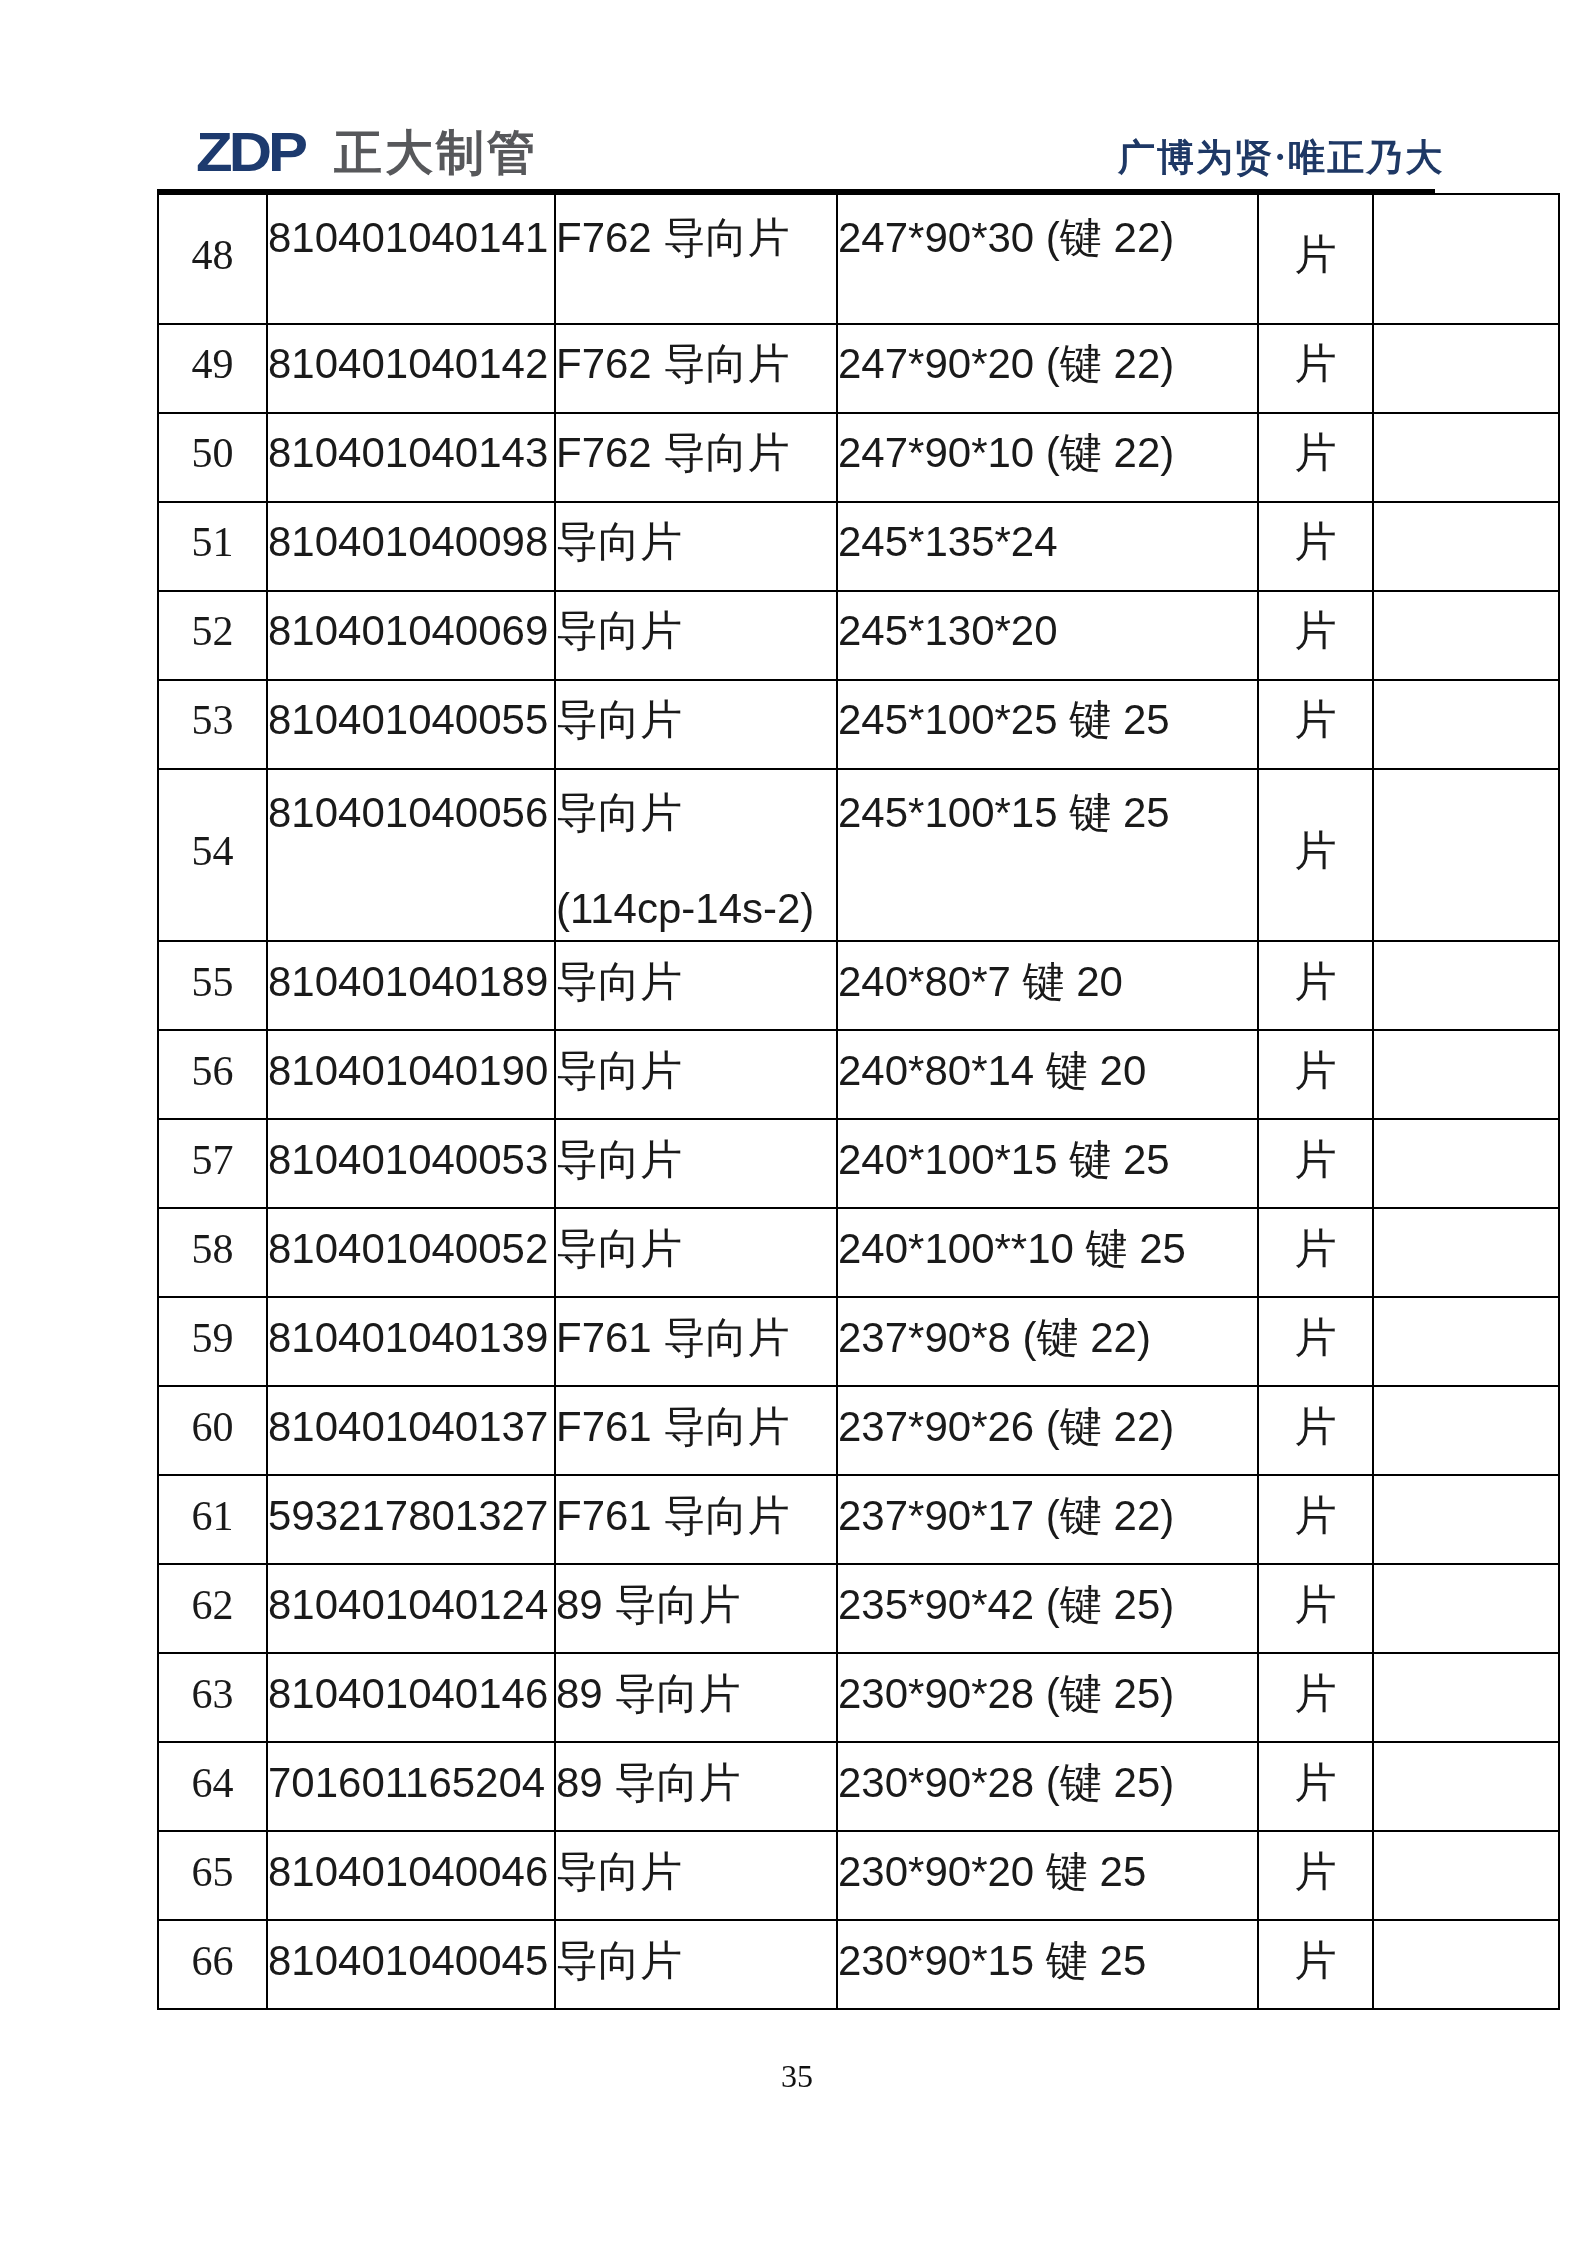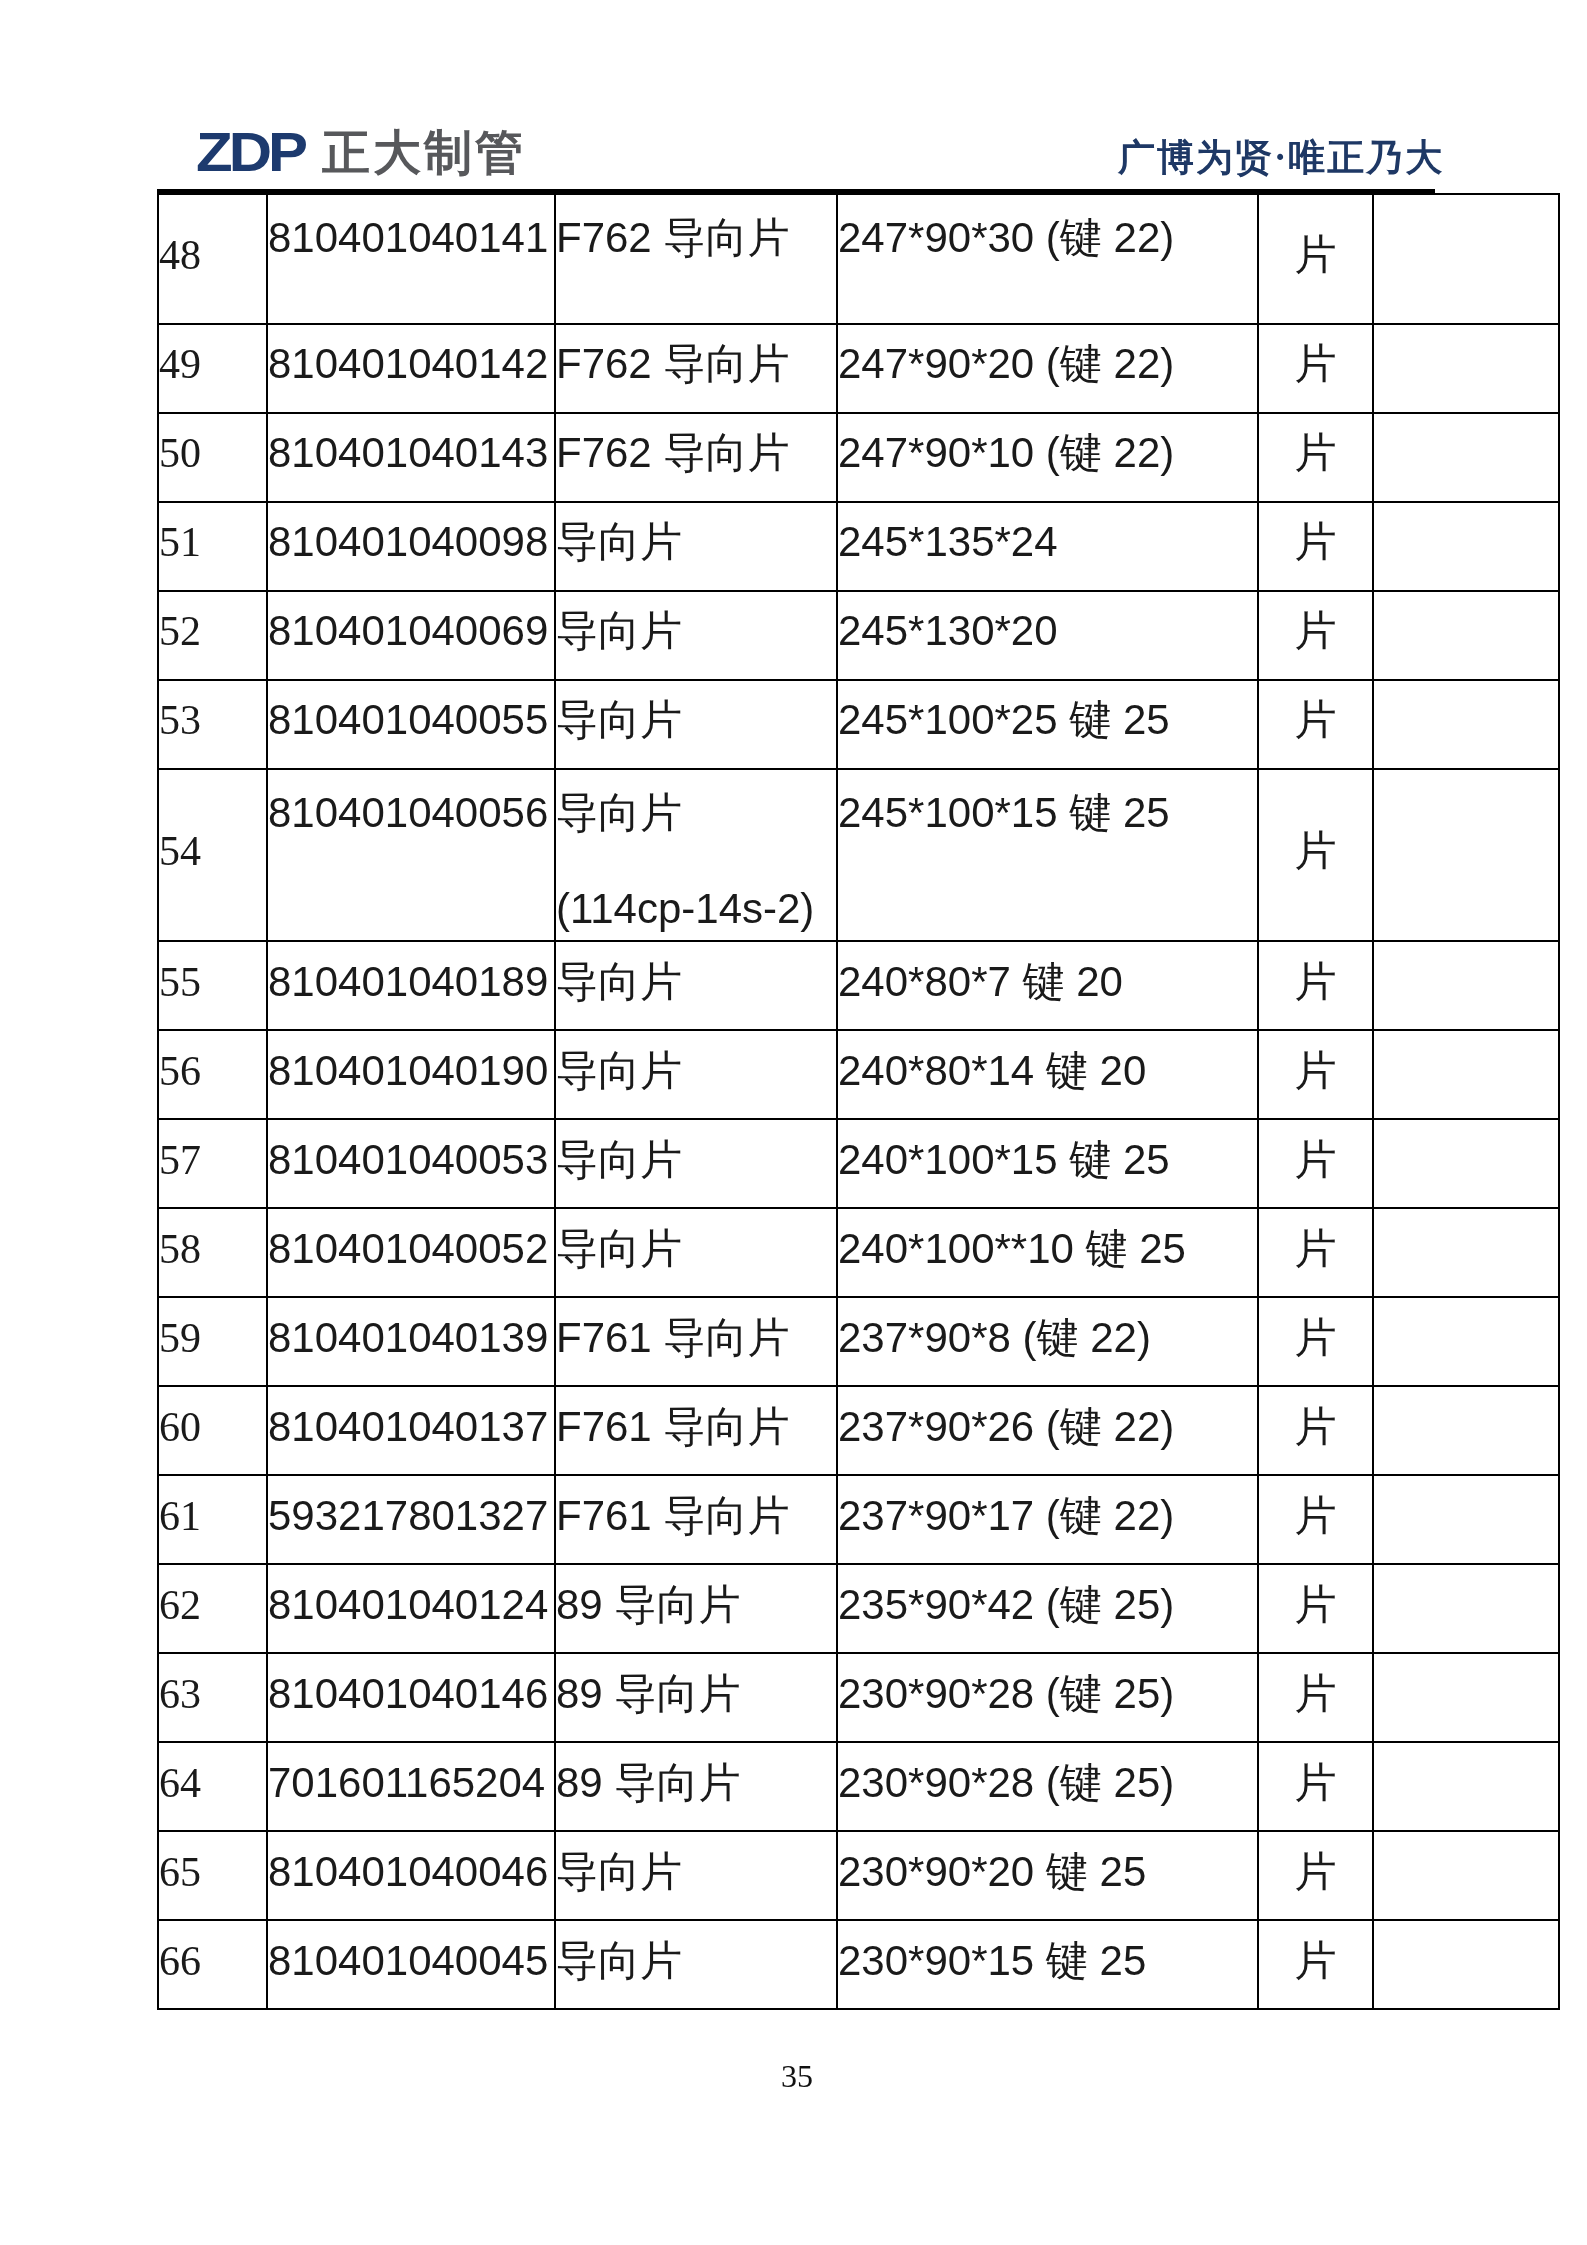--- a/index.html
+++ b/index.html
@@ -9,21 +9,21 @@
     font-family: "Liberation Sans", sans-serif;
     color: var(--text, #1a1a1a);
     position: relative;
     -webkit-font-smoothing: antialiased;
   }
   .page { position: absolute; inset: 0; overflow: hidden; }
 
   
   .logo {
     position: absolute; left: 196px; top: 120px; height: 66px;
-    display: flex; align-items: center; gap: 18px;
+    display: flex; align-items: center; gap: 30px;
   }
   .logo-zdp {
     font-size: 60px; font-weight: 900; line-height: 1;
     color: var(--navy, #1d3a6e);
     letter-spacing: -4px;
     transform: scaleY(0.92);
     font-family: "Liberation Sans", sans-serif;
   }
   .logo-company {
     font-size: 48px; font-weight: 800; line-height: 1;
@@ -59,20 +59,21 @@
     padding: 0 0 8px 0;
     overflow: hidden;
     white-space: nowrap;
   }
   table.parts tr       { height: 89px; }
   table.parts tr.row-first { height: 130px; }
   table.parts tr.row-xl    { height: 163px; }
 
   td.c-no {
     font-family: "Liberation Serif", serif;
+    text-align: center;
     font-size: 41px;
   }
   td.c-code { padding-left: 16px; font-size: 40px; letter-spacing: 0px; }
   td.c-name { padding-left: 16px; }
   td.c-spec { padding-left: 17px; }
   td.c-unit { text-align: center; }
   td.c-note { }
 
   tr.row-first td.tl, tr.row-xl td.tl {
     vertical-align: top;

